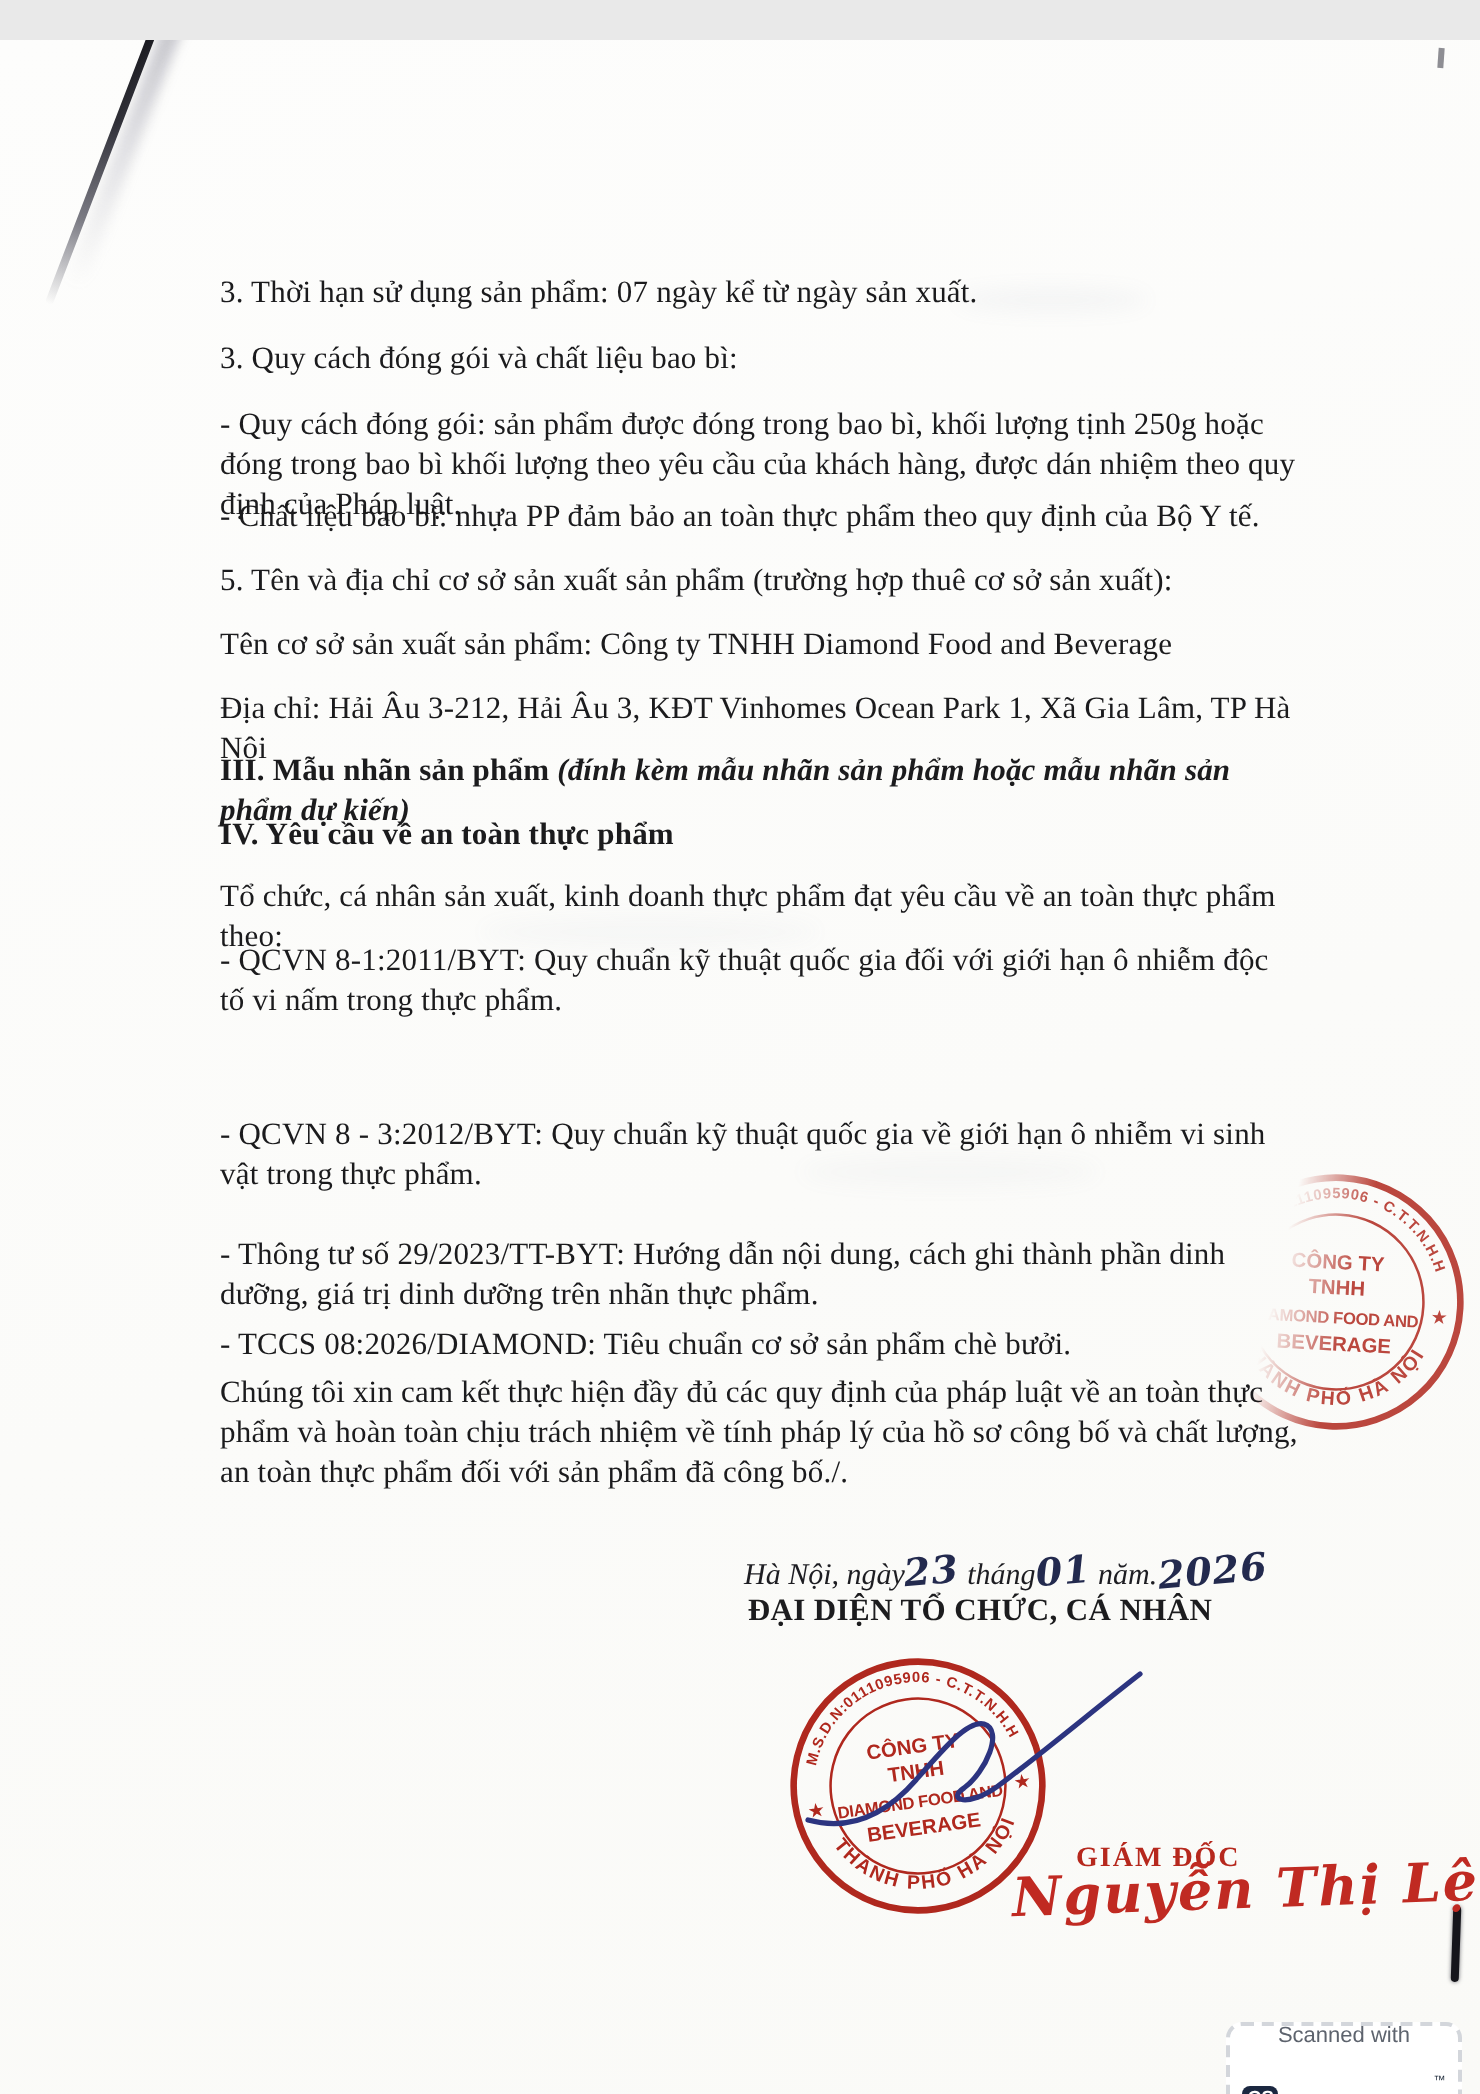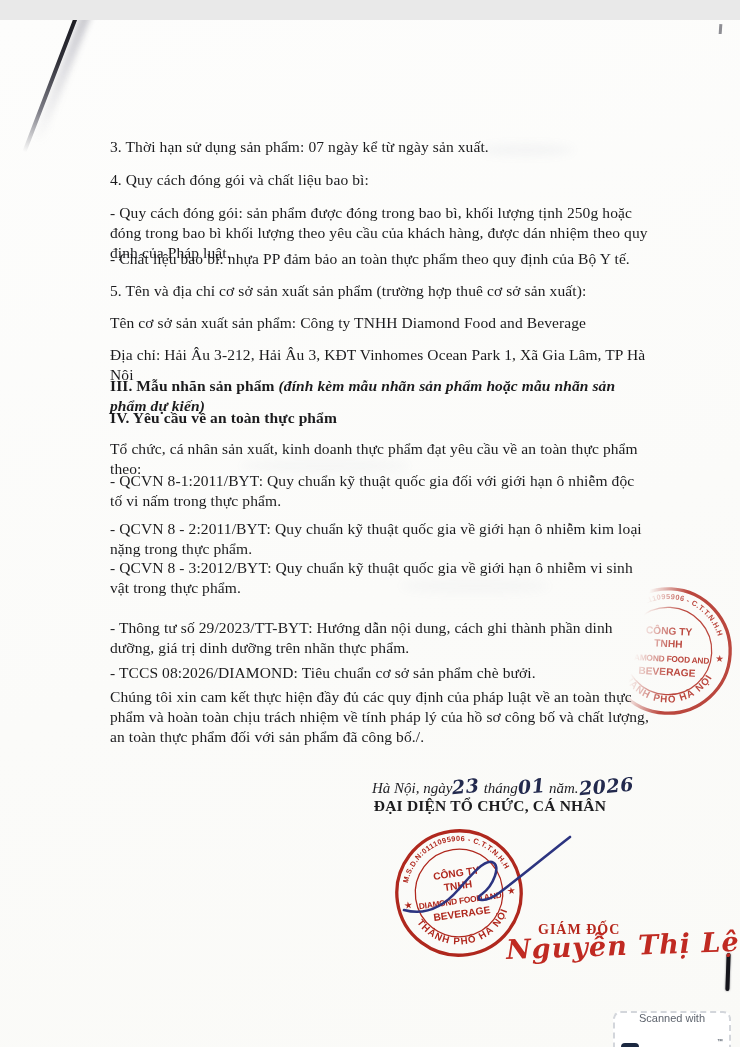--- a/index.html
+++ b/index.html
@@ -110,34 +110,33 @@
 
   <div class="art-diag"></div>
   <div class="art-diag-glow"></div>
   <div class="art-topdash"></div>
   <div class="art-rightbar"></div>
   <div class="smudge smudge-1"></div>
   <div class="smudge smudge-2"></div>
   <div class="smudge smudge-3"></div>
 
   <p class="para" style="top:117px">3. Thời hạn sử dụng sản phẩm: 07 ngày kể từ ngày sản xuất.</p>
-  <p class="para" style="top:150px">4. Quy cách đóng gói và chất liệu bao bì:</p>
+  <p class="para" style="top:150px">3. Quy cách đóng gói và chất liệu bao bì:</p>
   <p class="para" style="top:183px">- Quy cách đóng gói: sản phẩm được đóng trong bao bì, khối lượng tịnh 250g hoặc đóng trong bao bì khối lượng theo yêu cầu của khách hàng, được dán nhiệm theo quy định của Pháp luật.</p>
   <p class="para" style="top:229px">- Chất liệu bao bì: nhựa PP đảm bảo an toàn thực phẩm theo quy định của Bộ Y tế.</p>
   <p class="para" style="top:261px">5. Tên và địa chỉ cơ sở sản xuất sản phẩm (trường hợp thuê cơ sở sản xuất):</p>
   <p class="para" style="top:293px">Tên cơ sở sản xuất sản phẩm:  Công ty TNHH Diamond Food and Beverage</p>
   <p class="para" style="top:325px">Địa chỉ: Hải Âu 3-212, Hải Âu 3, KĐT Vinhomes Ocean Park 1, Xã Gia Lâm, TP Hà Nội</p>
 
   <p class="para" style="top:356px"><span class="b">III. Mẫu nhãn sản phẩm</span><span class="bi"> (đính kèm mẫu nhãn sản phẩm hoặc mẫu nhãn sản phẩm dự kiến)</span></p>
 
   <p class="para" style="top:419px">Tổ chức, cá nhân sản xuất, kinh doanh thực phẩm đạt yêu cầu về an toàn thực phẩm theo:</p>
 
   <p class="para b" style="top:388px">IV. Yêu cầu về an toàn thực phẩm</p>
   <p class="para" style="top:451px">- QCVN 8-1:2011/BYT: Quy chuẩn kỹ thuật quốc gia đối với giới hạn ô nhiễm độc tố vi nấm trong thực phẩm.</p>
-  <p class="para" style="top:499px">- QCVN 8 - 2:2011/BYT: Quy chuẩn kỹ thuật quốc gia về giới hạn ô nhiễm kim loại nặng trong thực phẩm.</p>
   <p class="para" style="top:538px">-  QCVN 8 - 3:2012/BYT: Quy chuẩn kỹ thuật quốc gia về giới hạn ô nhiễm vi sinh vật trong thực phẩm.</p>
   <p class="para" style="top:598px">- Thông tư số 29/2023/TT-BYT: Hướng dẫn nội dung, cách ghi thành phần dinh dưỡng, giá trị dinh dưỡng trên nhãn thực phẩm.</p>
   <p class="para" style="top:643px">- TCCS 08:2026/DIAMOND: Tiêu chuẩn cơ sở sản phẩm chè bưởi.</p>
   <p class="para" style="top:667px">Chúng tôi xin cam kết thực hiện đầy đủ các quy định của pháp luật về an toàn thực phẩm và hoàn toàn chịu trách nhiệm về tính pháp lý của hồ sơ công bố và chất lượng, an toàn thực phẩm đối với sản phẩm đã công bố./.</p>
 
   <div class="sig-block" style="top:757px">
     <span class="date-line">
       <span>Hà Nội, ngày</span><span class="hand">23</span>
       <span>tháng</span><span class="hand">01</span>
       <span>năm.</span><span class="hand">2026</span>

